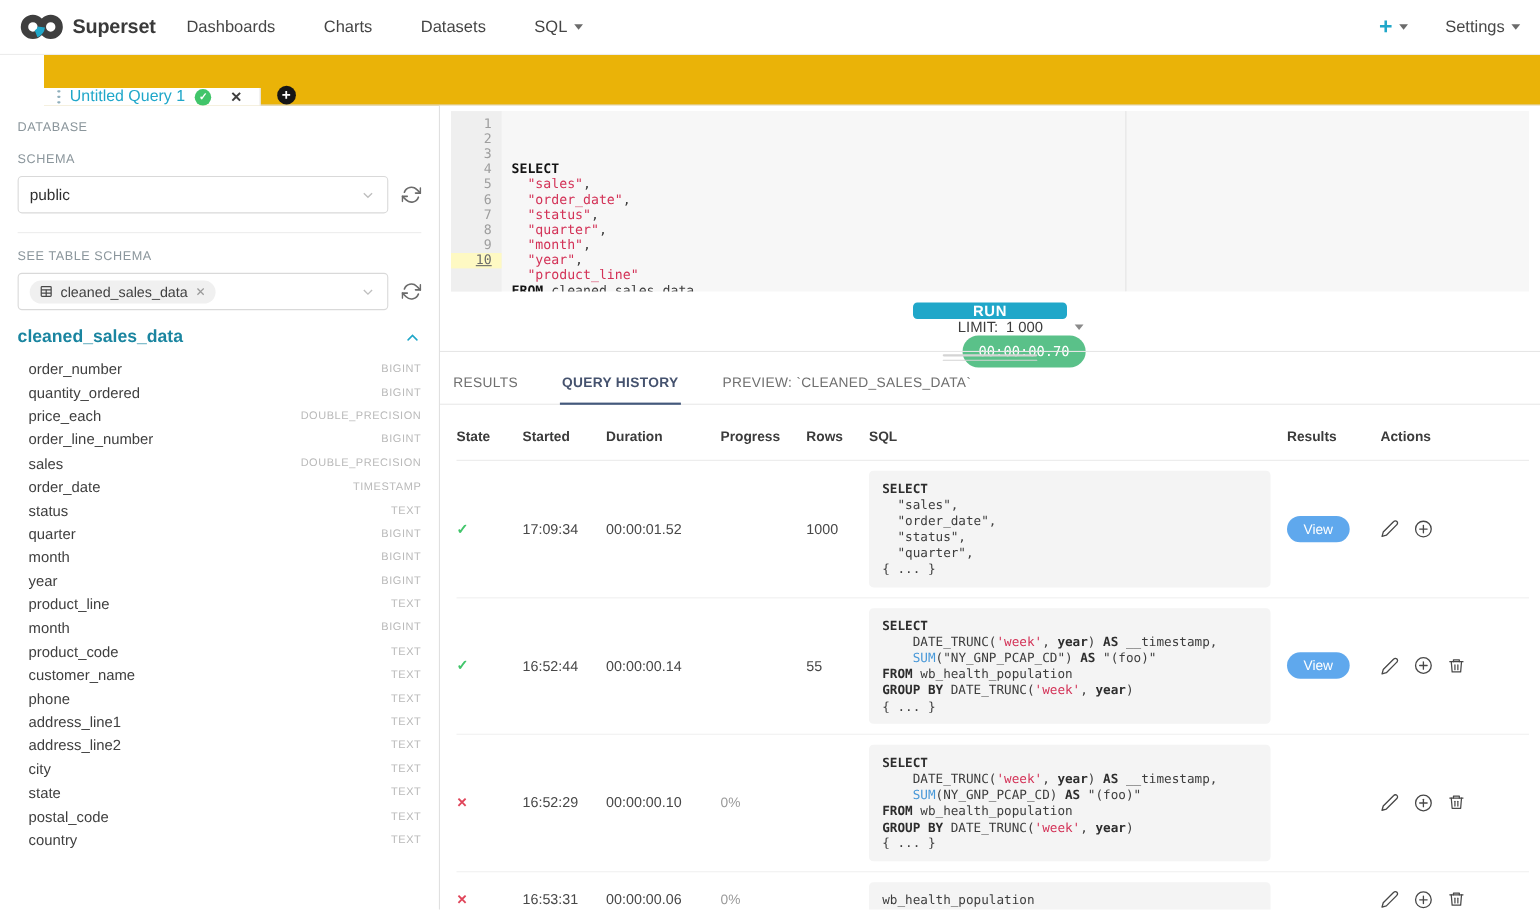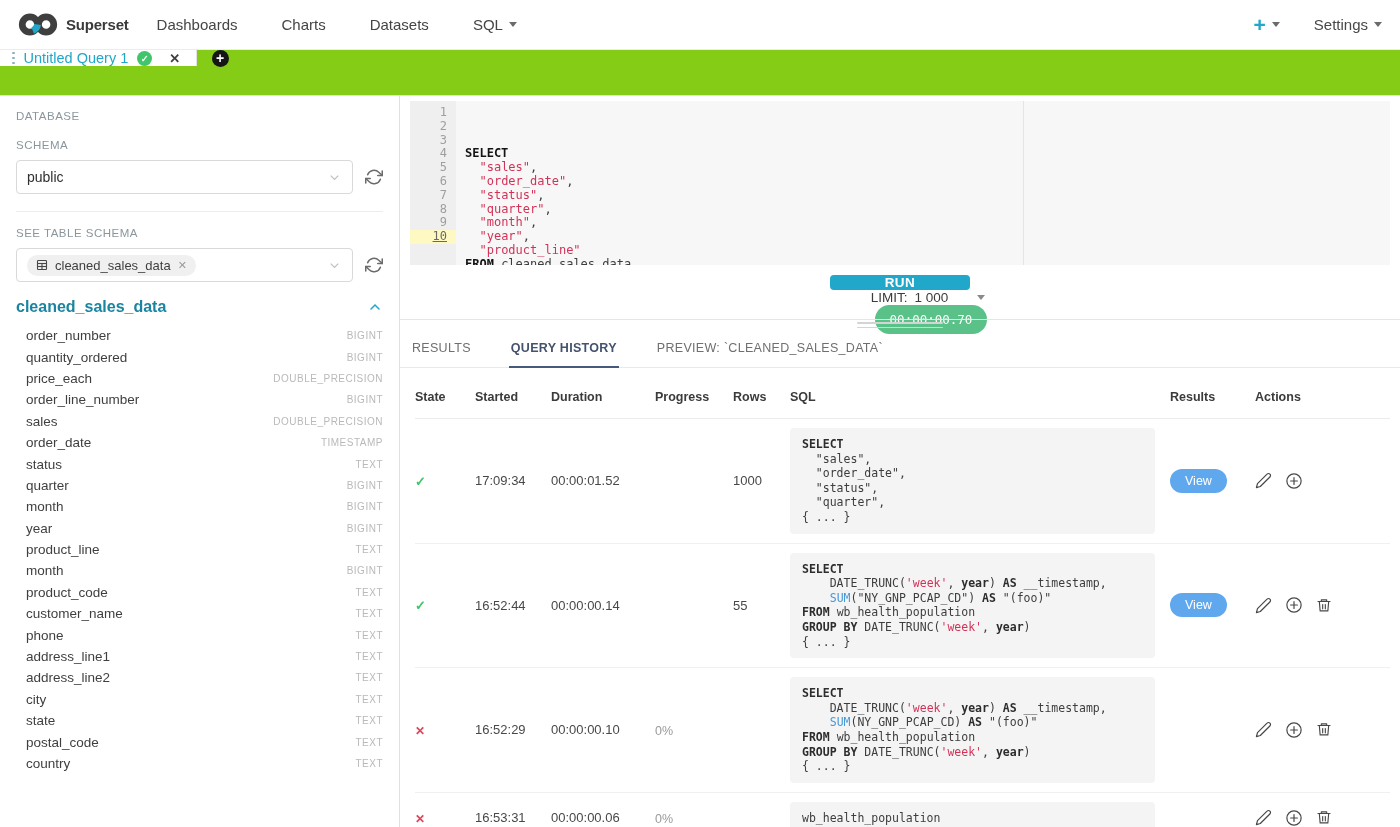--- a/index.html
+++ b/index.html
@@ -3,33 +3,33 @@
 <meta charset="utf-8">
 <style>
   * { margin:0; padding:0; box-sizing:border-box; }
   html,body { width:1400px; height:827px; overflow:hidden; background:#fff;
     font-family:"Liberation Sans", sans-serif; color:#484848; }
 
   
   .navbar { height:50px; display:flex; align-items:center; padding:0 18px;
     border-bottom:1px solid #ececec; background:#fff; }
   .brand { display:flex; align-items:center; gap:8px; }
-  .brand-name { font-size:15px; font-weight:700; color:#3a3a3a; letter-spacing:-0.2px; }
+  .brand-name { font-size:18px; font-weight:700; color:#3a3a3a; letter-spacing:-0.2px; }
   .nav-menu { display:flex; gap:44px; margin-left:28px; font-size:15px; color:#454545; }
   .nav-item { display:flex; align-items:center; gap:6px; cursor:pointer; }
   .caret { width:0; height:0; border-left:4px solid transparent; border-right:4px solid transparent;
     border-top:5px solid #6b6b6b; display:inline-block; }
   .nav-right { margin-left:auto; display:flex; align-items:center; gap:34px; }
   .nav-plus { display:flex; align-items:center; gap:6px; }
   .nav-plus-glyph { color:#20a7c9; font-size:21px; font-weight:700; line-height:1; }
   .nav-settings { display:flex; align-items:center; gap:6px; font-size:15px; }
 
   
-  .tabstrip { height:46px; background:#84cc16; border-bottom:1px solid #dedede;
-    display:flex; align-items:flex-start; }
+  .tabstrip { height:46px; background:#eab308; border-bottom:1px solid #dedede;
+    display:flex; align-items:flex-end;margin-left:40px; }
   .qtab { background:#fff; border-right:1px solid #e2e2e2; margin-bottom:-1px;
     display:flex; align-items:center; padding:0 16px 0 12px; gap:9px; }
   .drag-dots { display:flex; flex-direction:column; gap:2.5px; }
   .drag-dots i { width:2.5px; height:2.5px; border-radius:50%; background:#8fafbc; }
   .qtab-label { color:#20a7c9; font-size:14.5px; }
   .check-badge { width:15px; height:15px; border-radius:50%; background:#41c56a; color:#fff;
     font-size:9.5px; display:flex; align-items:center; justify-content:center; font-weight:700; }
   .qtab-close { color:#3f3f3f; font-size:13px; font-weight:700; margin-left:8px; }
   .addtab { width:46px; display:flex; align-items:center; justify-content:center; }
   .plus-circle { width:17px; height:17px; border-radius:50%; background:#161616; color:#fff;

